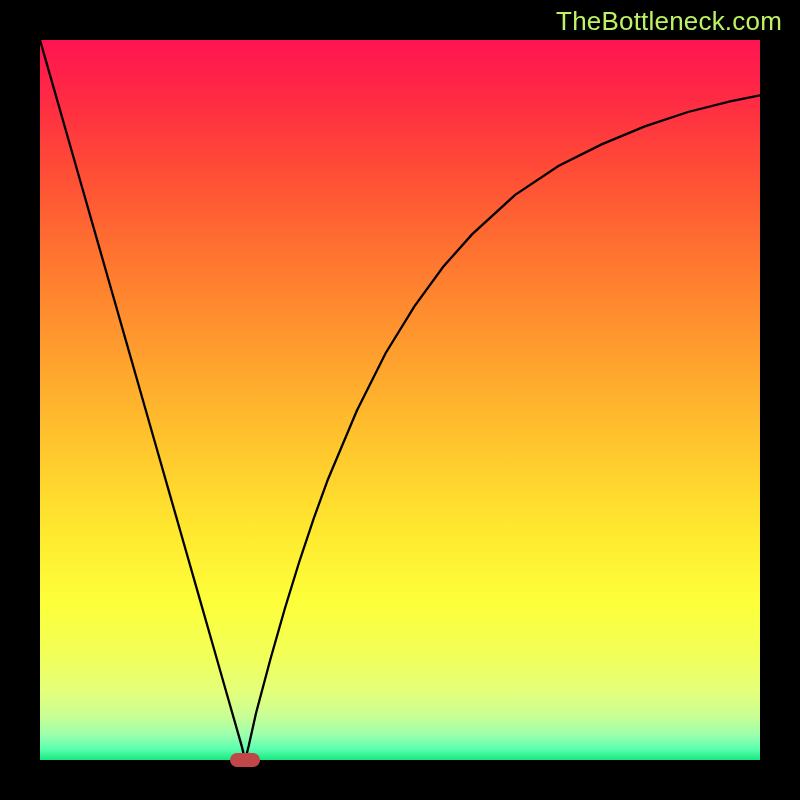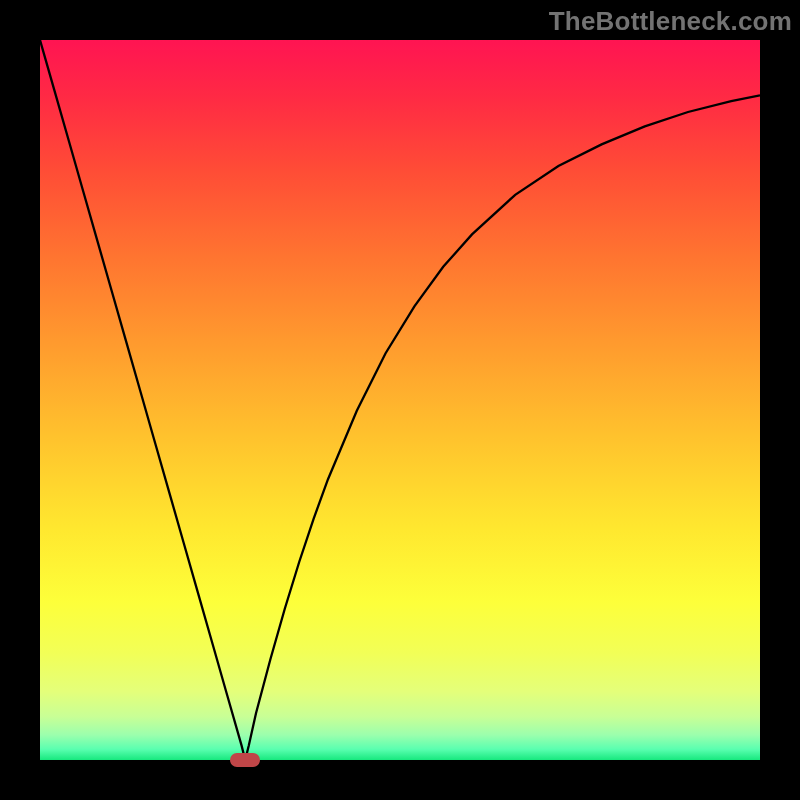--- a/index.html
+++ b/index.html
@@ -6,25 +6,25 @@
   html, body { width: 800px; height: 800px; overflow: hidden; background: #000; }
   .container {
     width: 800px;
     height: 800px;
     position: relative;
     background: #000;
   }
   .watermark {
     position: absolute;
     top: 6px;
-    right: 8px;
+    right: 18px;
     font-family: Arial, Helvetica, sans-serif;
     font-size: 26px;
-    font-weight: 700;
-    color: #737373;
+    font-weight: 400;
+    color: #bef264;
     z-index: 5;
     letter-spacing: 0.2px;
   }
   .plot {
     position: absolute;
     left: 40px;
     top: 40px;
     width: 720px;
     height: 720px;
   }

